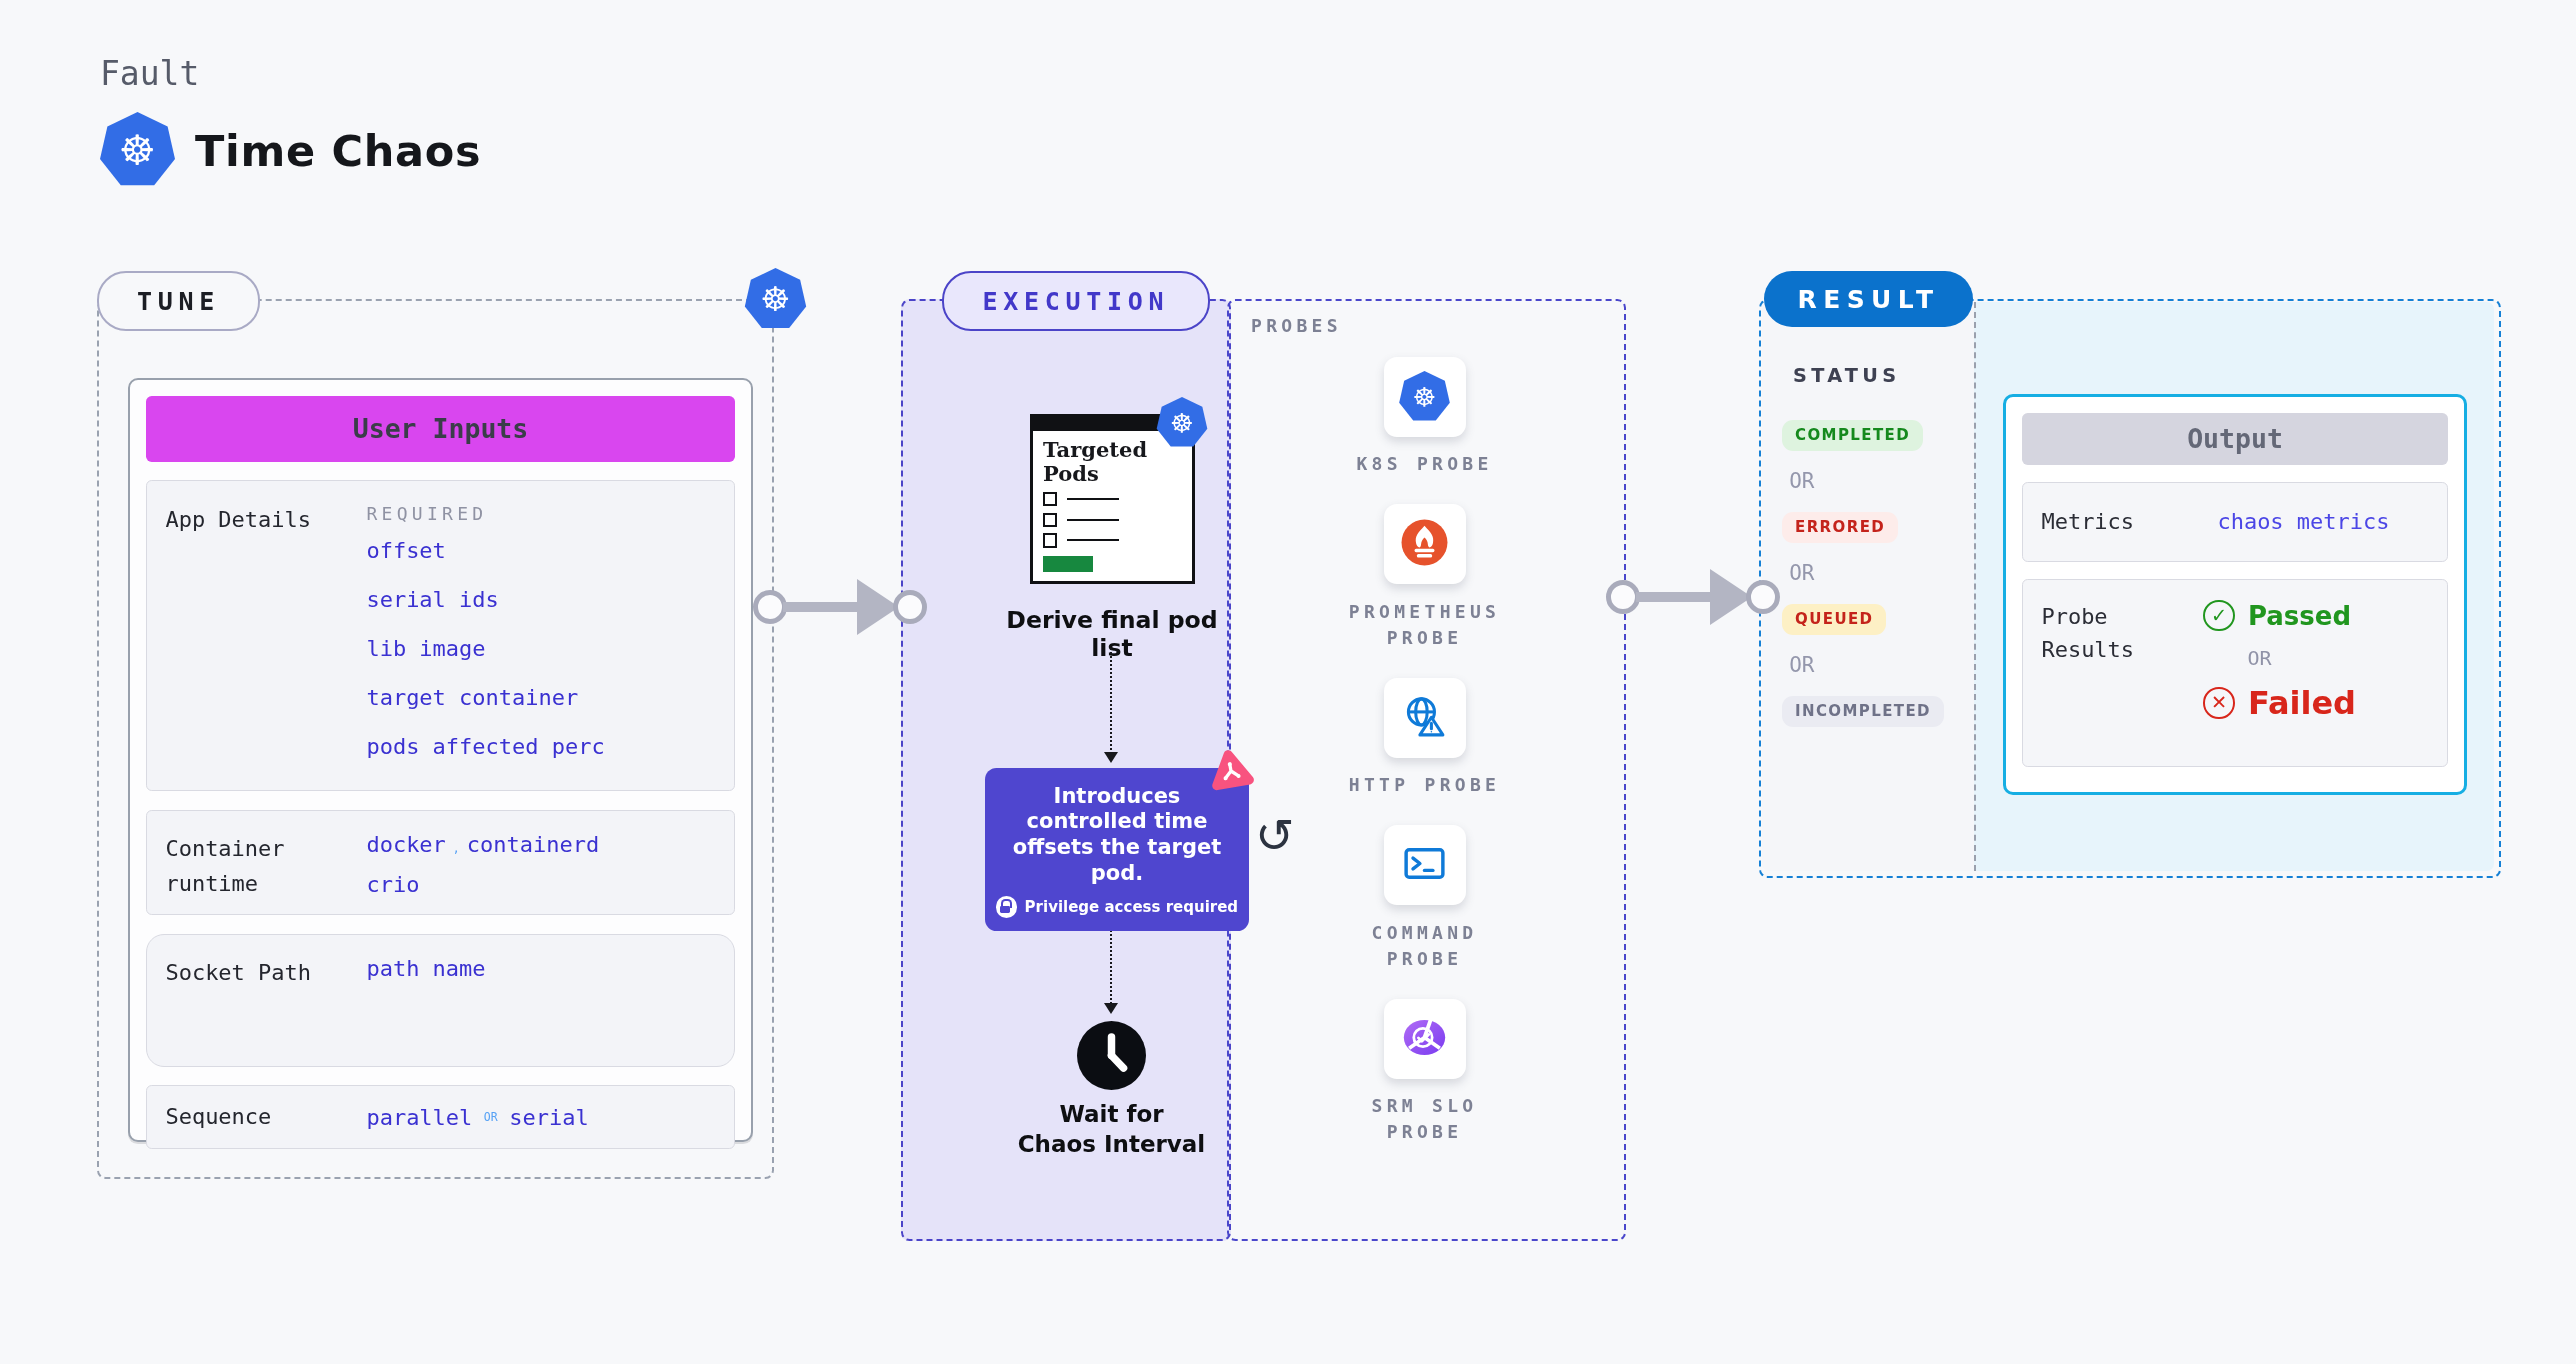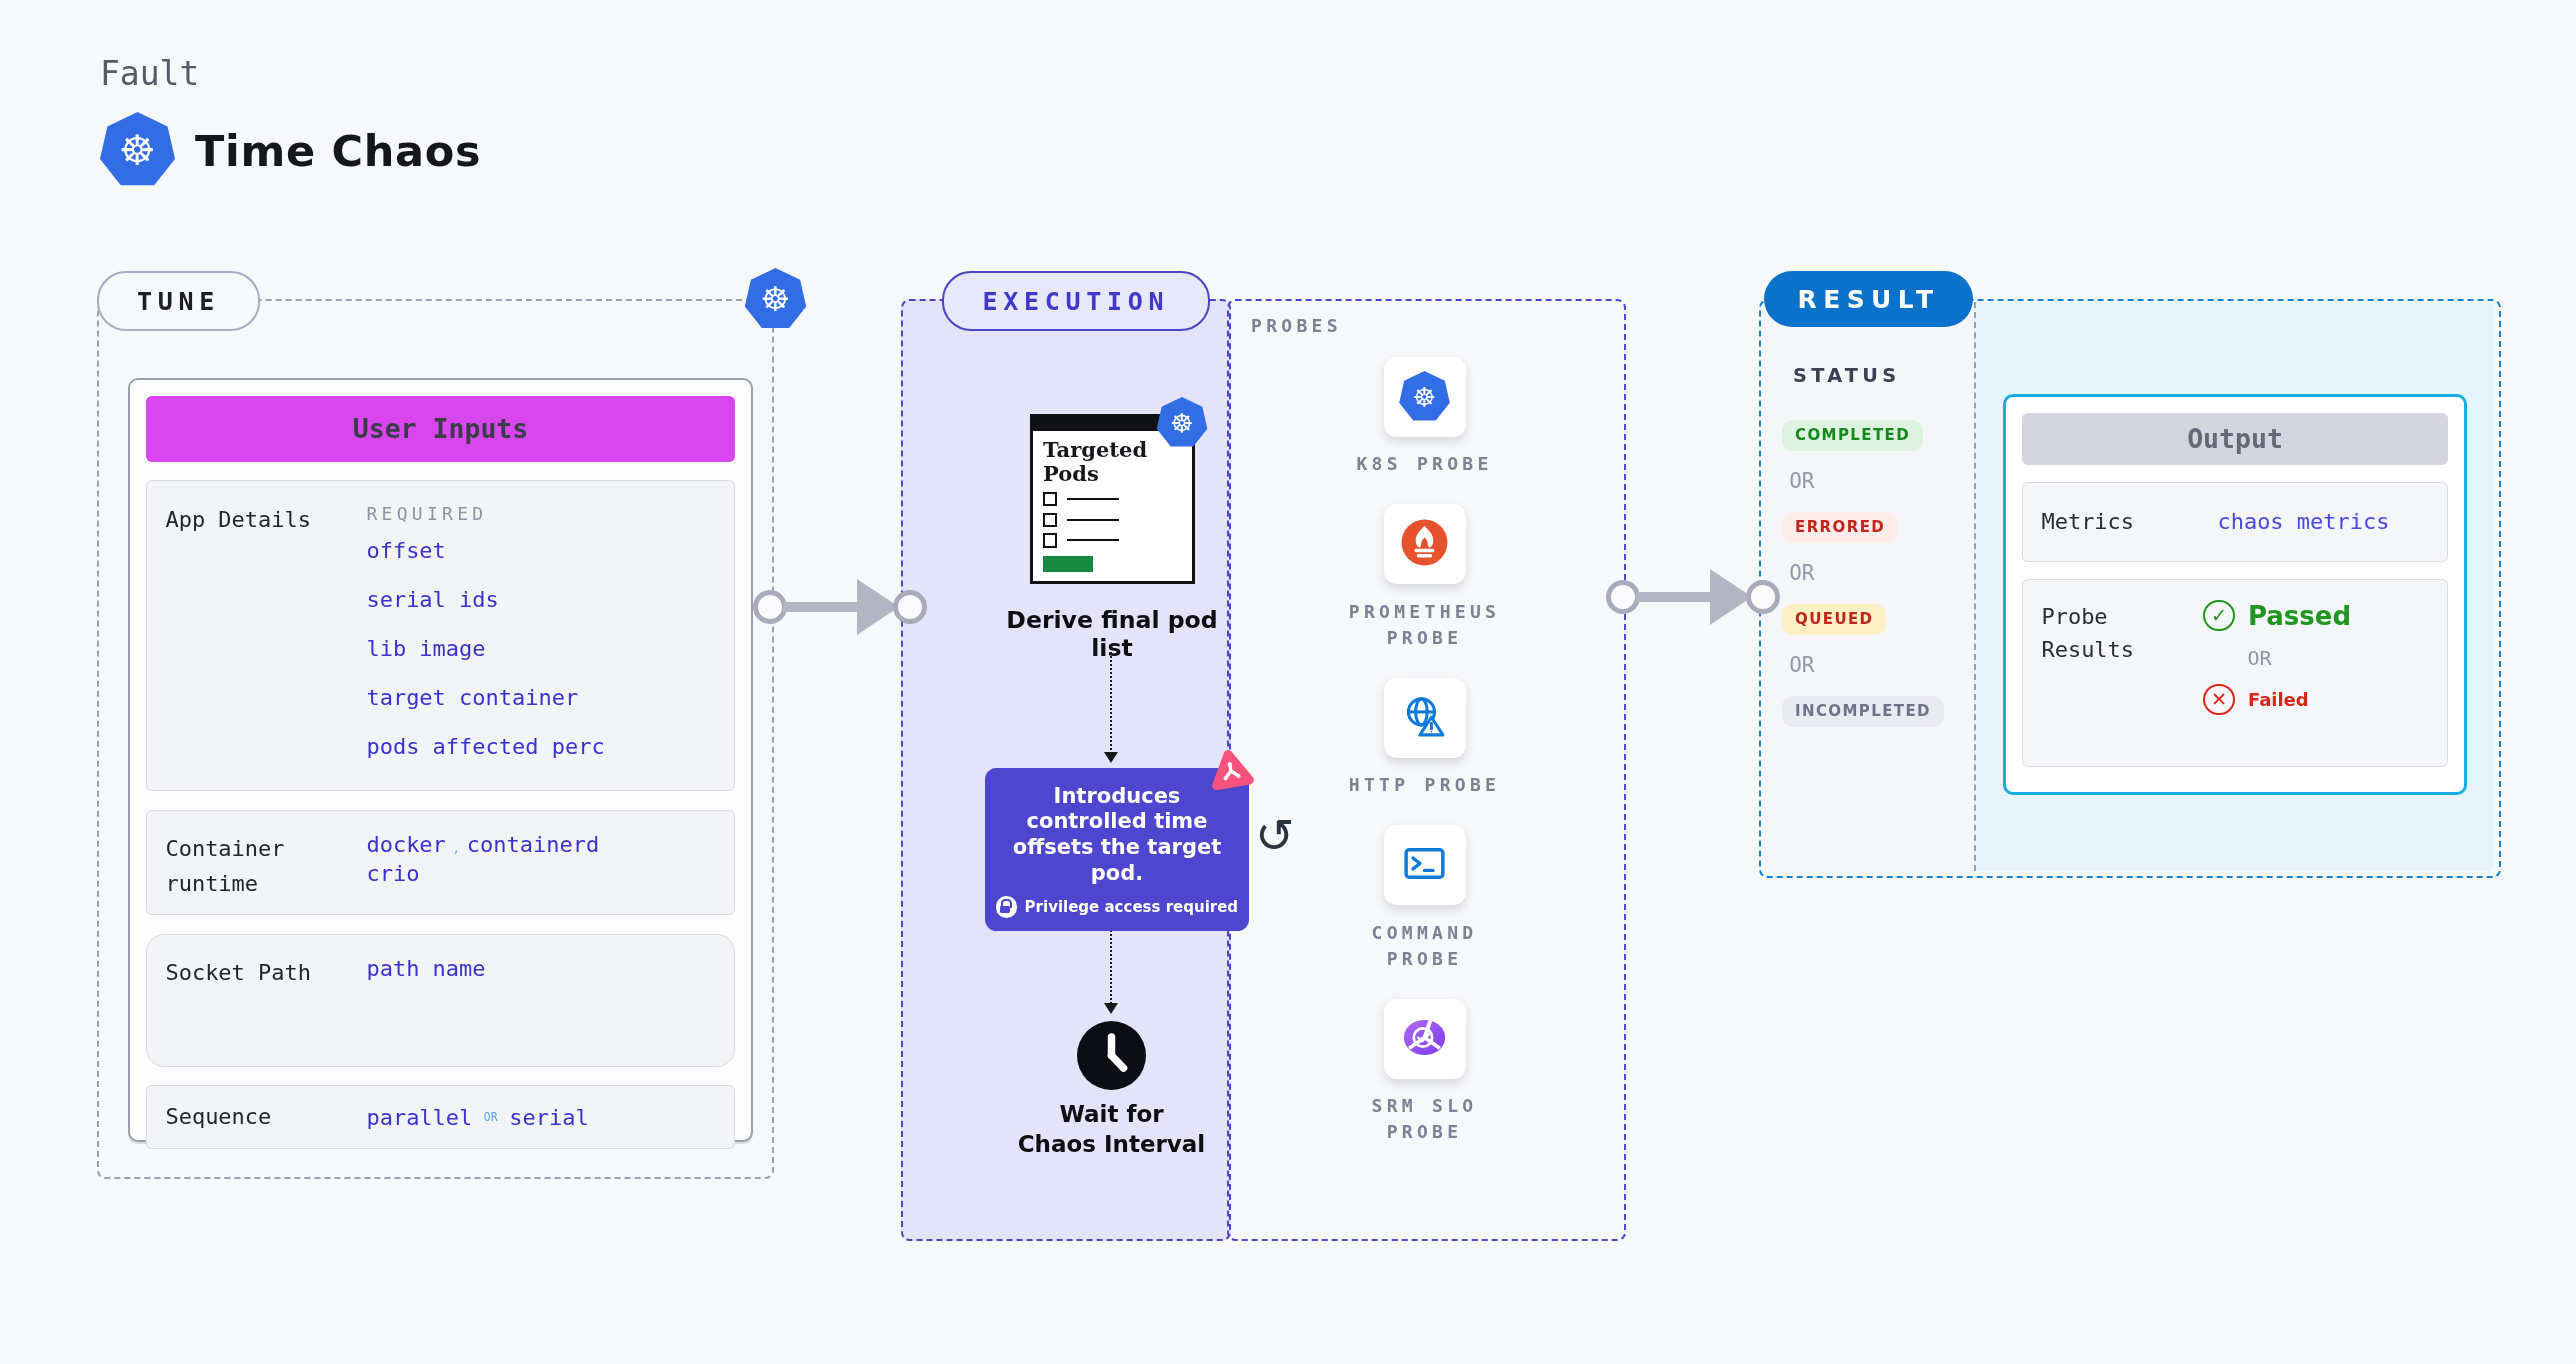--- a/index.html
+++ b/index.html
@@ -52,21 +52,21 @@
               display:flex;padding:21.5px 18.6px;flex:none;}
   .ui-label{width:201px;flex:none;font-size:22px;color:#24262e;line-height:1.55;}
   .ui-values{flex:1;display:flex;flex-direction:column;}
   .req-tag{font-size:18px;color:#8f92a3;letter-spacing:4.3px;margin-bottom:14px;}
   .link{color:#3a31d1;font-size:22px;text-decoration:none;cursor:pointer;}
   .link-list{display:flex;flex-direction:column;gap:24px;}
   .sep-blue{color:#55a1f5;}
   .or-blue{color:#55a1f5;}
   .sec-app{height:311px;}
   .sec-runtime{height:105px;align-items:flex-start;}
-  .sec-runtime .ui-values{gap:4px;}
+  .sec-runtime .ui-values{gap:15px;}
   .sec-socket{height:133px;border-radius:18px;}
   .sec-seq{height:64px;align-items:center;padding-top:0;padding-bottom:0;}
 
   
   .h-arrow{width:165px;height:57px;z-index:4;}
   .h-arrow .dot{position:absolute;width:24px;height:24px;border-radius:50%;
                 background:#fbfbfd;border:5px solid #a9abbb;top:11.5px;box-sizing:content-box;}
   .h-arrow .dot.d1{left:-4.3px;} .h-arrow .dot.d2{left:136px;}
   .h-arrow .shaft{position:absolute;left:26px;top:23.6px;width:80px;height:10.7px;background:#b3b5c3;}
   .h-arrow .head{position:absolute;left:100px;top:1.4px;width:0;height:0;
@@ -150,21 +150,21 @@
   .metrics-value{font-size:22px;color:#4b46e6;margin-left:33px;}
   .row-probe{height:188px;padding-top:20px;}
   .pr-results{display:flex;flex-direction:column;gap:14.3px;margin-left:26px;}
   .res-line{display:flex;align-items:center;gap:13px;}
   .ok-circle,.fail-circle{width:31.5px;height:31.5px;border-radius:50%;box-sizing:border-box;
         display:flex;align-items:center;justify-content:center;font-weight:bold;font-size:19.3px;flex:none;
         font-family:"DejaVu Sans","Liberation Sans",sans-serif;}
   .ok-circle{border:2.9px solid #21961f;color:#21961f;}
   .fail-circle{border:2.9px solid #d8261b;color:#d8261b;}
   .passed-txt{font-size:26px;font-weight:bold;color:#21961f;font-family:"DejaVu Sans","Liberation Sans",sans-serif;}
-  .failed-txt{font-size:18px;font-weight:bold;color:#d8261b;font-family:"DejaVu Sans","Liberation Sans",sans-serif;}
+  .failed-txt{font-size:32px;font-weight:bold;color:#d8261b;font-family:"DejaVu Sans","Liberation Sans",sans-serif;}
   .or-small{font-size:20px;color:#9093a8;margin-left:44px;}
 </style>
 </head>
 <body>
 
 <div class="stage">
 
   <div class="abs kicker mono">Fault</div>
   <div class="abs k8s hdr-logo">
       <span>☸</span>

